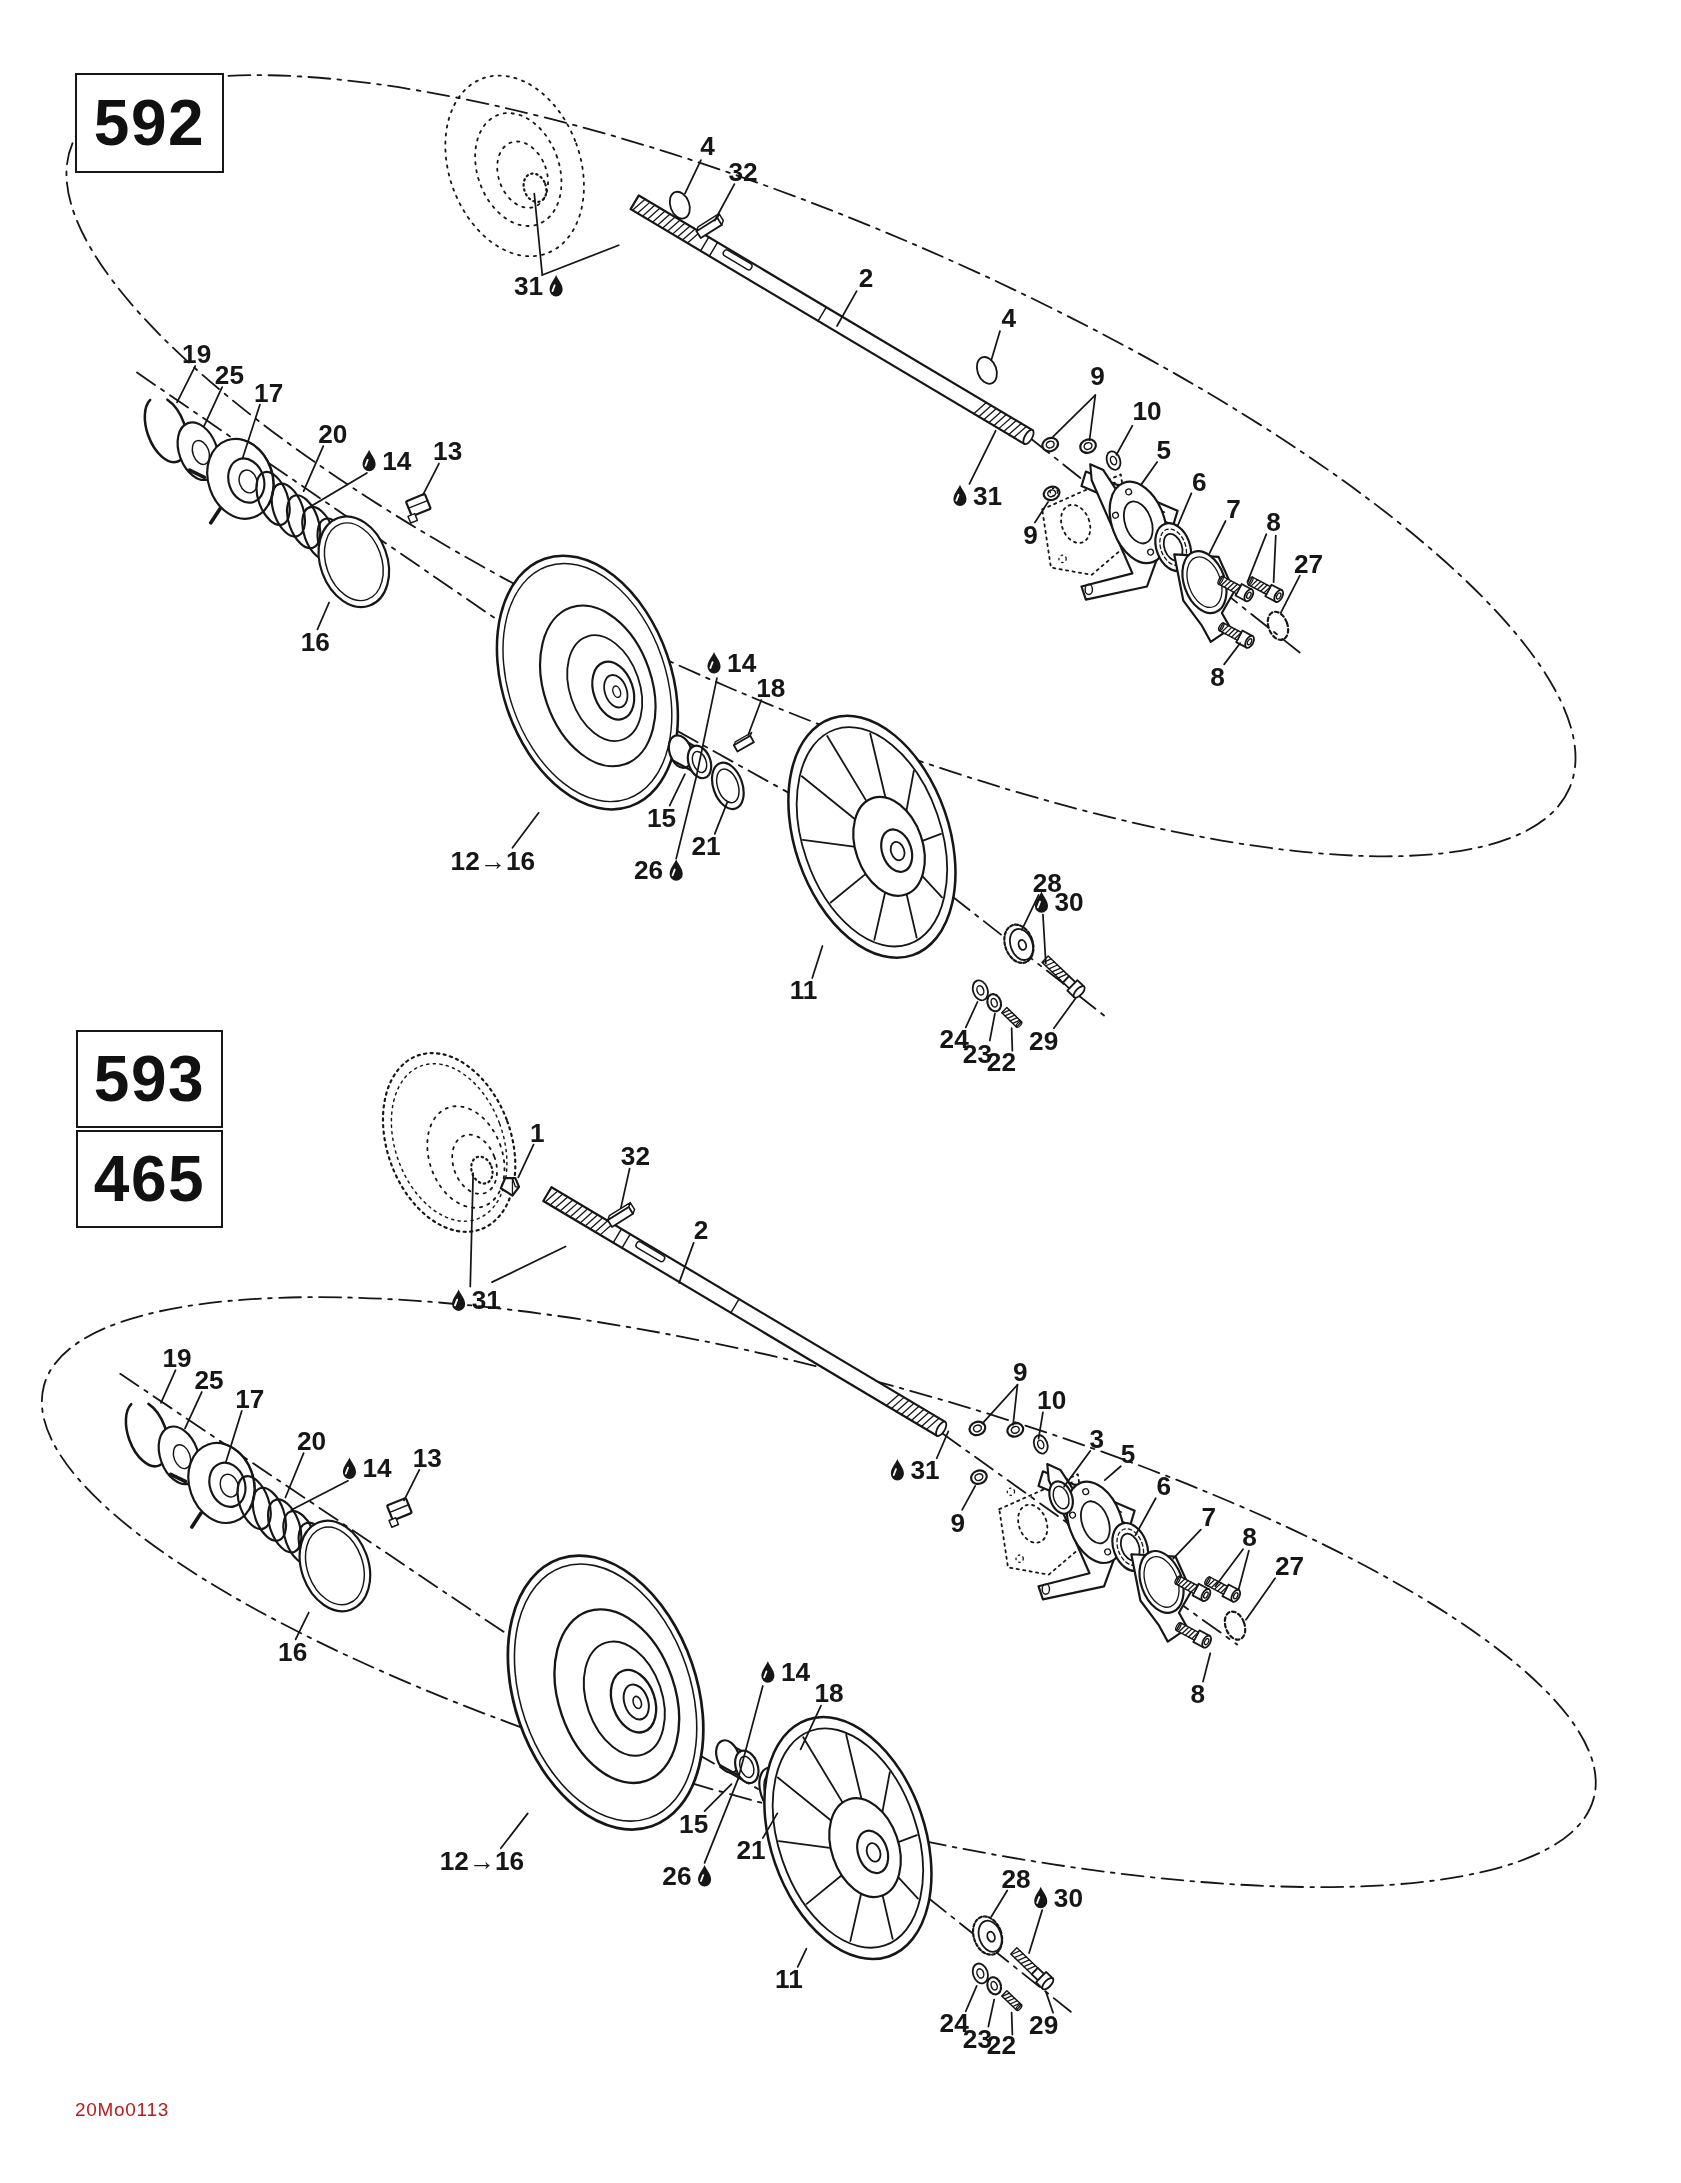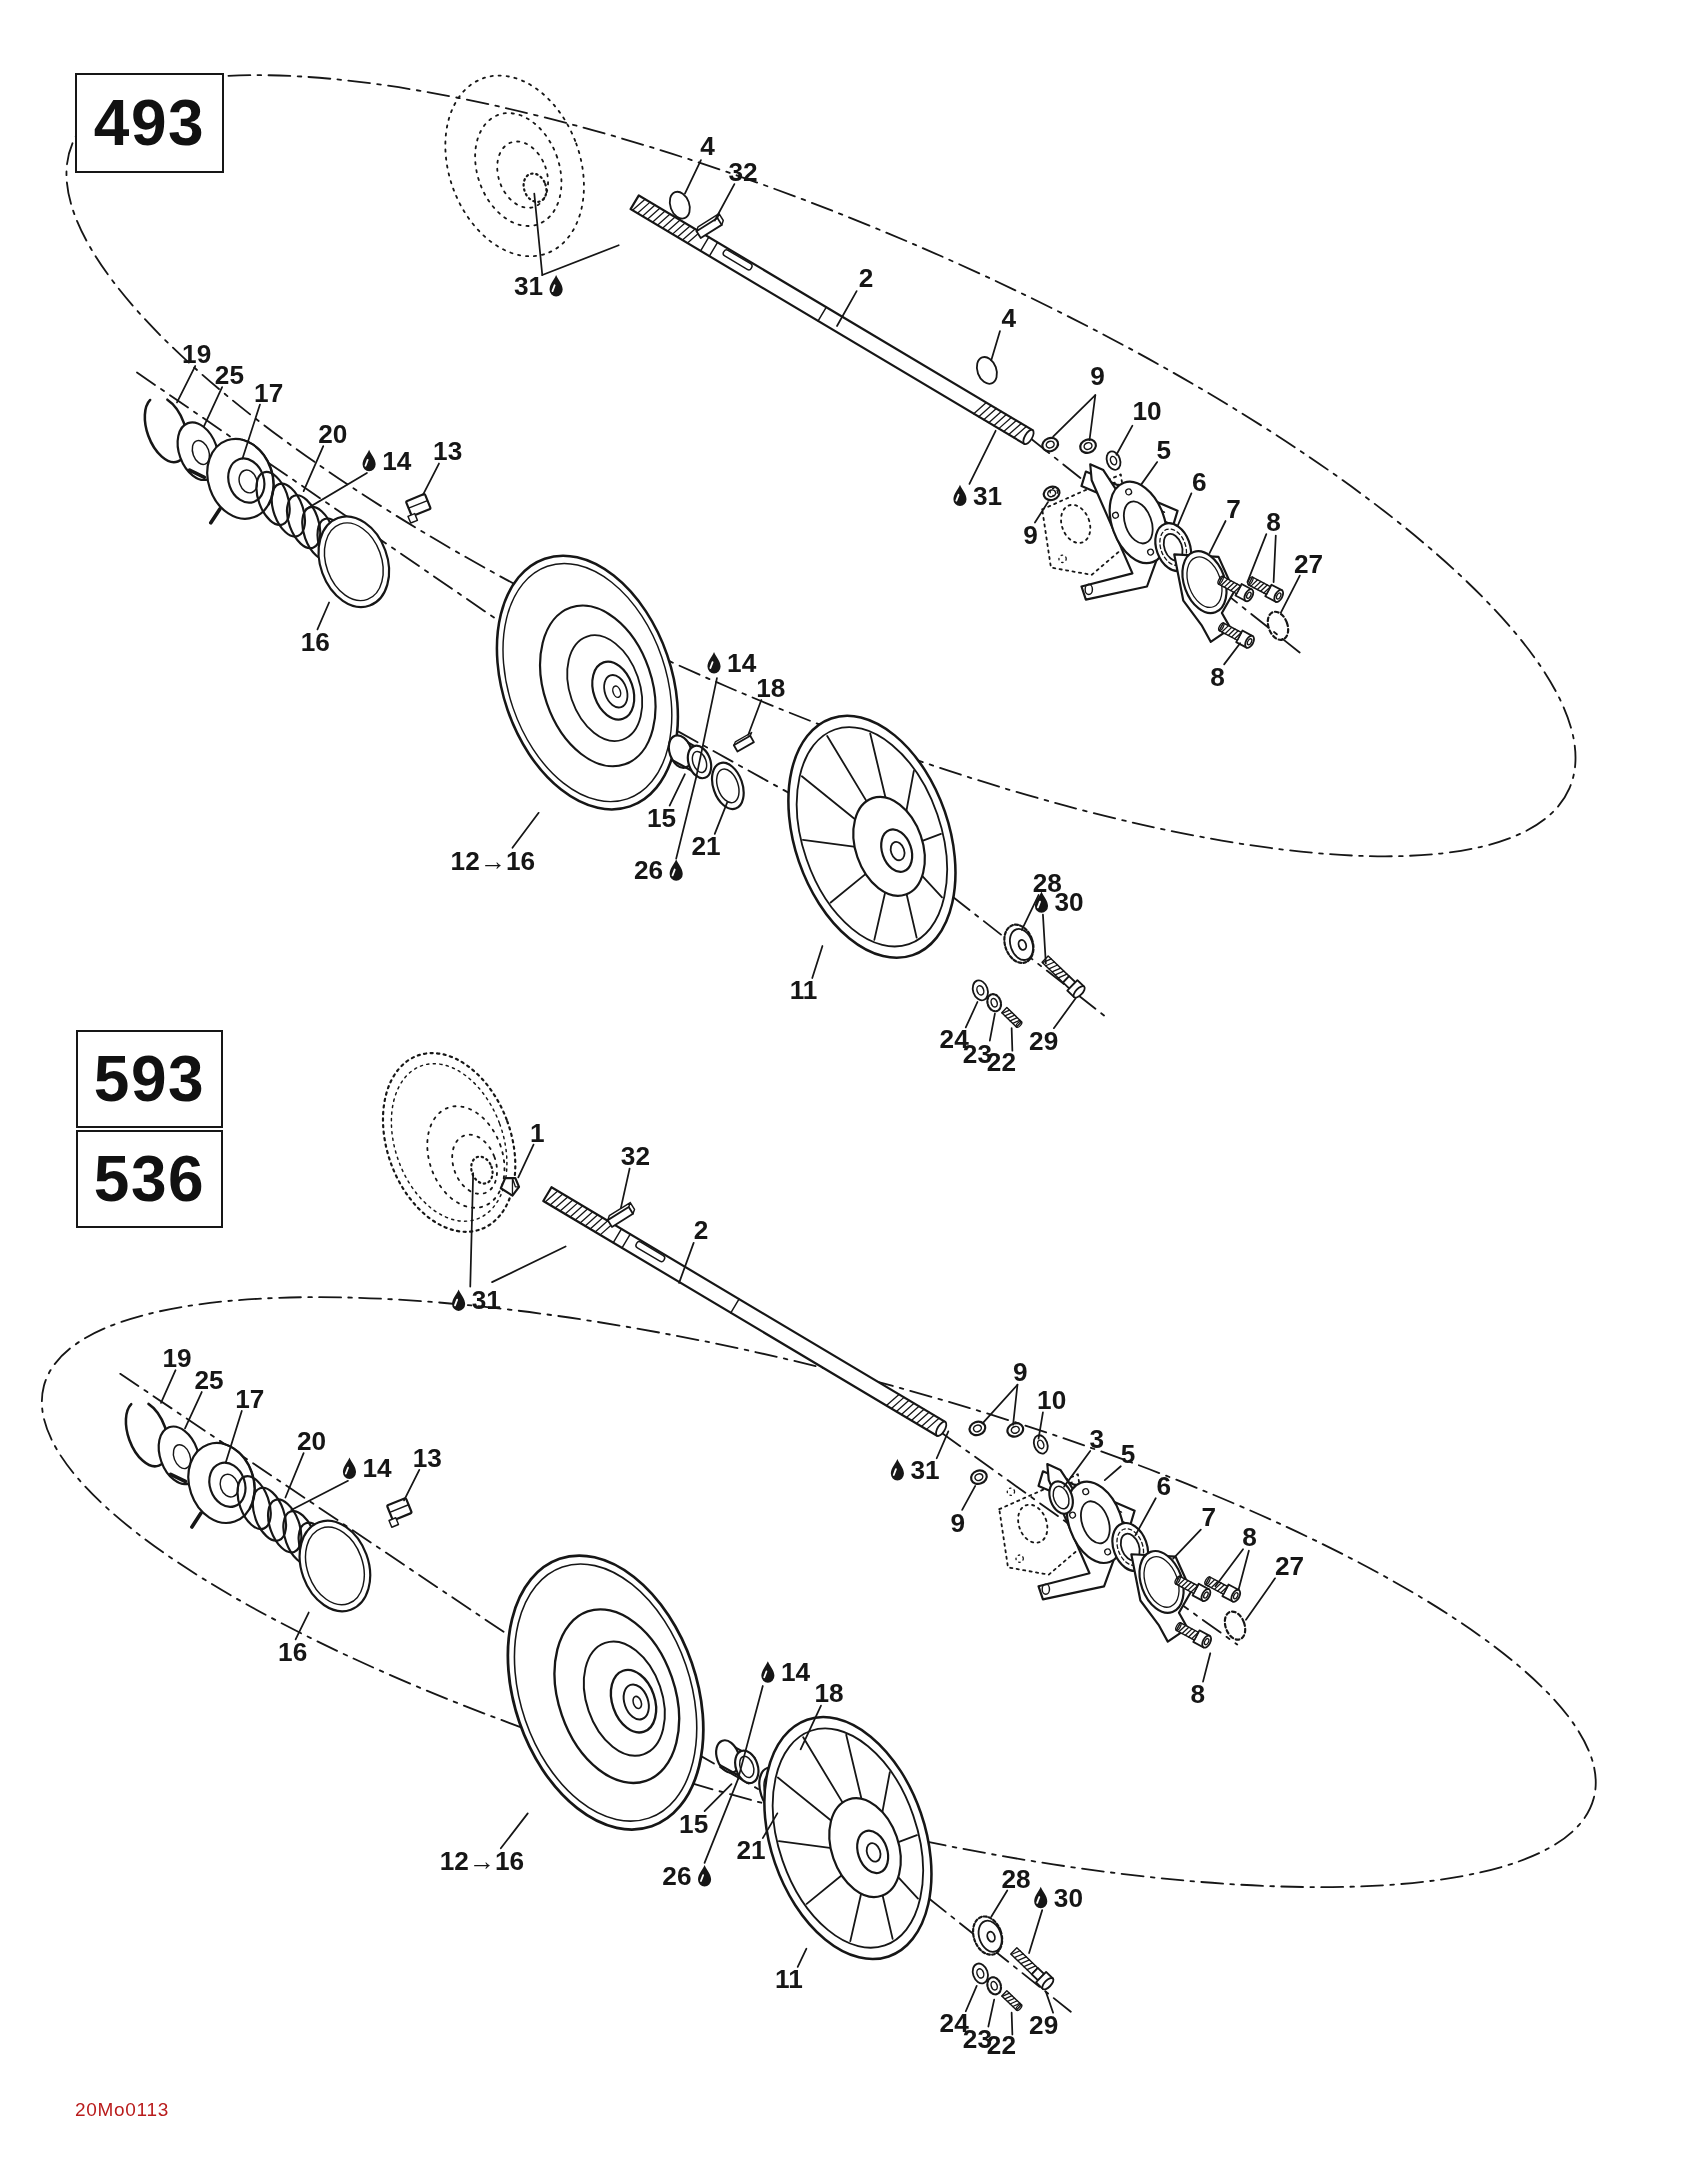--- a/index.html
+++ b/index.html
@@ -477,25 +477,25 @@
           <text x="1343" y="2802" class="callout" text-anchor="middle" dominant-baseline="central">23</text>
           <line x1="1391" y1="2796" x2="1390" y2="2766" class="leader"></line>
           <text x="1376" y="2811" class="callout" text-anchor="middle" dominant-baseline="central">22</text>
           <line x1="1447" y1="2766" x2="1437" y2="2737" class="leader"></line>
           <text x="1434" y="2783" class="callout" text-anchor="middle" dominant-baseline="central">29</text>
         </g>
       </g>
 </svg>
 
 <div class="badge badge-493">
-      <span>493</span>
+      <span>592</span>
     </div>
 <div class="badge badge-593">
       <span>593</span>
     </div>
 <div class="badge badge-693">
-      <span>536</span>
+      <span>465</span>
     </div>
 
 <div class="watermark">20Mo0113</div>
 
 </div>
 
 
 </body></html>

